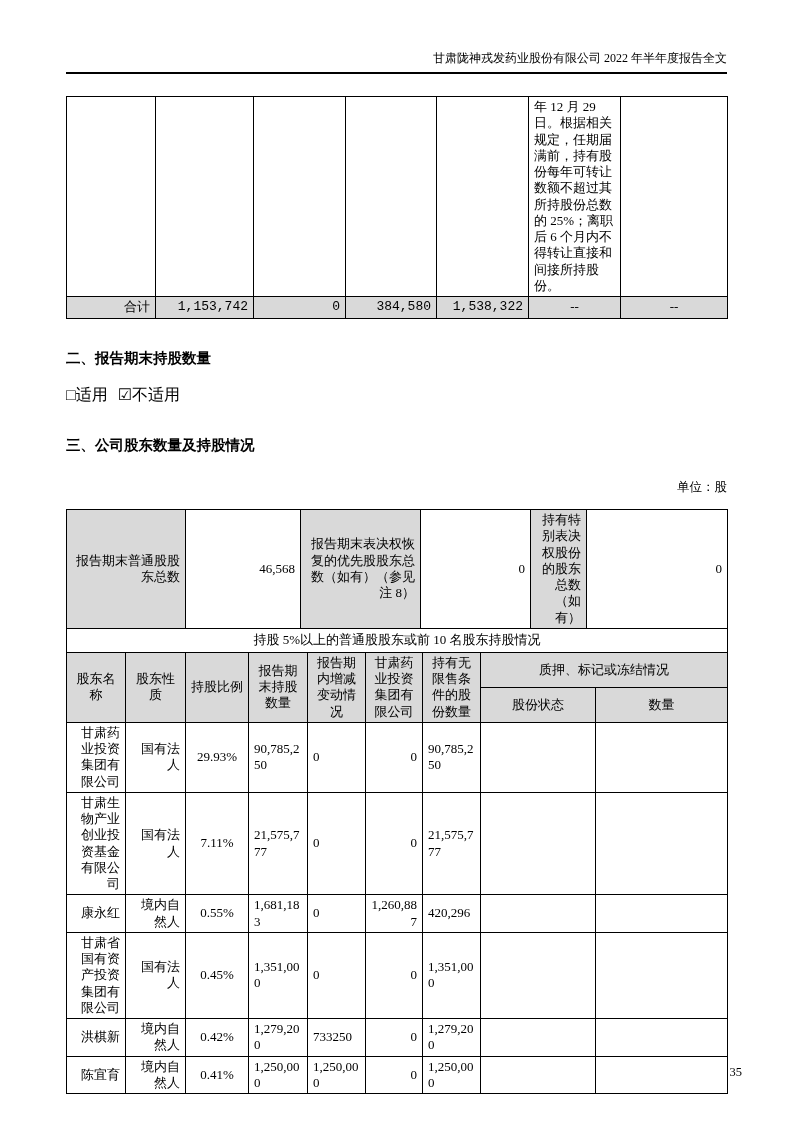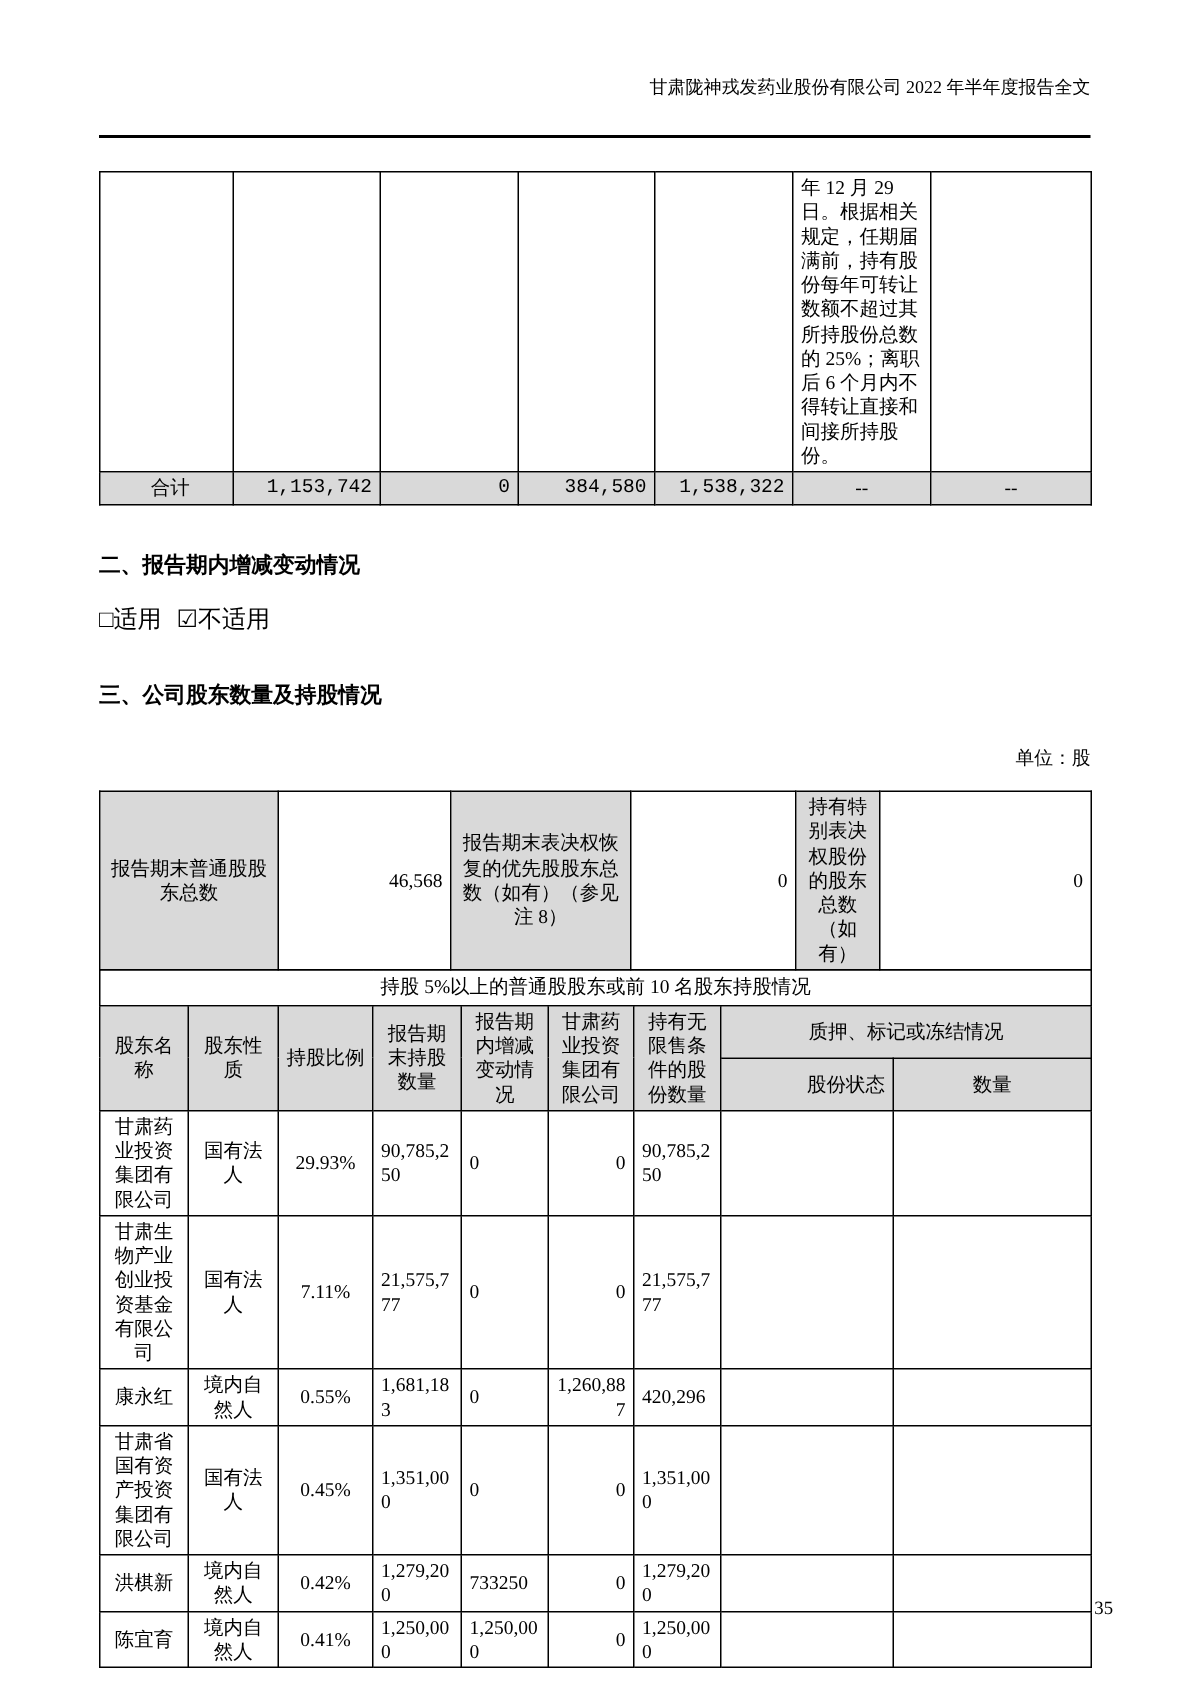--- a/index.html
+++ b/index.html
@@ -11,40 +11,40 @@
     color:#000000;
     font-family:"Liberation Serif","DejaVu Serif",serif;
     font-size:13px;
     overflow:hidden;
   }
   .content { position:absolute; left:66px; top:50px; width:661px; }
 
   .doc-header {
     text-align:right;
     font-size:12px;
-    padding-bottom:23px;
+    padding-bottom:5px;
     border-bottom:2px solid #000;
   }
 
   table.tbl {
     border-collapse:collapse;
     table-layout:fixed;
     width:661px;
   }
   table.tbl td {
     border:1px solid #000;
     padding:2px 5px;
     vertical-align:middle;
     line-height:1.25;
     word-wrap:break-word;
     overflow:hidden;
   }
   .gray { background:#d9d9d9; }
 
-  .left   { text-align:center; }
+  .left   { text-align:right; }
   .center { text-align:center; }
   .right  { text-align:right;font-family:Liberation Mono, monospace; }
   .num    { word-break:break-all; text-align:left; padding-left:7px; padding-right:7px; }
   .num-r  { text-align:right; }
 
   .top-table { margin-top:22px;border-radius:14px; }
   .cont-cell { vertical-align:top; text-align:left; padding:3px 5px; }
   .total-row td { height:22px; }
   .total-row td.label { padding-left:10px; }
 
@@ -55,21 +55,21 @@
     font-size:14.5px;
   }
   .applicability { margin-top:17px; font-size:16px; }
   .applicability span { margin-right:6px; }
   .unit-line { margin-top:24px; margin-bottom:13px; text-align:right; font-size:12.5px; }
 
   .summary-table td { height:112px; }
   .main-table { margin-top:-1px; }
   .subtitle-cell { height:24px; }
   .hdr { text-align:center; }
-  .hdr-status { text-align:right; padding-left:7px; }
+  .hdr-status { text-align:center; padding-left:7px; }
 
   .page-number {
     position:absolute;
     top:1065px; right:51px;
     font-size:12.5px;
   }
 </style>
 </head>
 <body>
 
@@ -105,21 +105,21 @@
           <td class="gray right">1,153,742</td>
           <td class="gray right">0</td>
           <td class="gray right">384,580</td>
           <td class="gray right">1,538,322</td>
           <td class="gray center">--</td>
           <td class="gray center">--</td>
         </tr>
       </tbody>
     </table>
 
-    <div class="sec-title">二、报告期内增减变动情况</div>
+    <div class="sec-title">二、报告期末持股数量</div>
 
     <div class="applicability">
       <span>□适用</span>
       <span>☑不适用</span>
     </div>
 
     <div class="sec-title">三、公司股东数量及持股情况</div>
 
     <div class="unit-line">单位：股</div>
 

